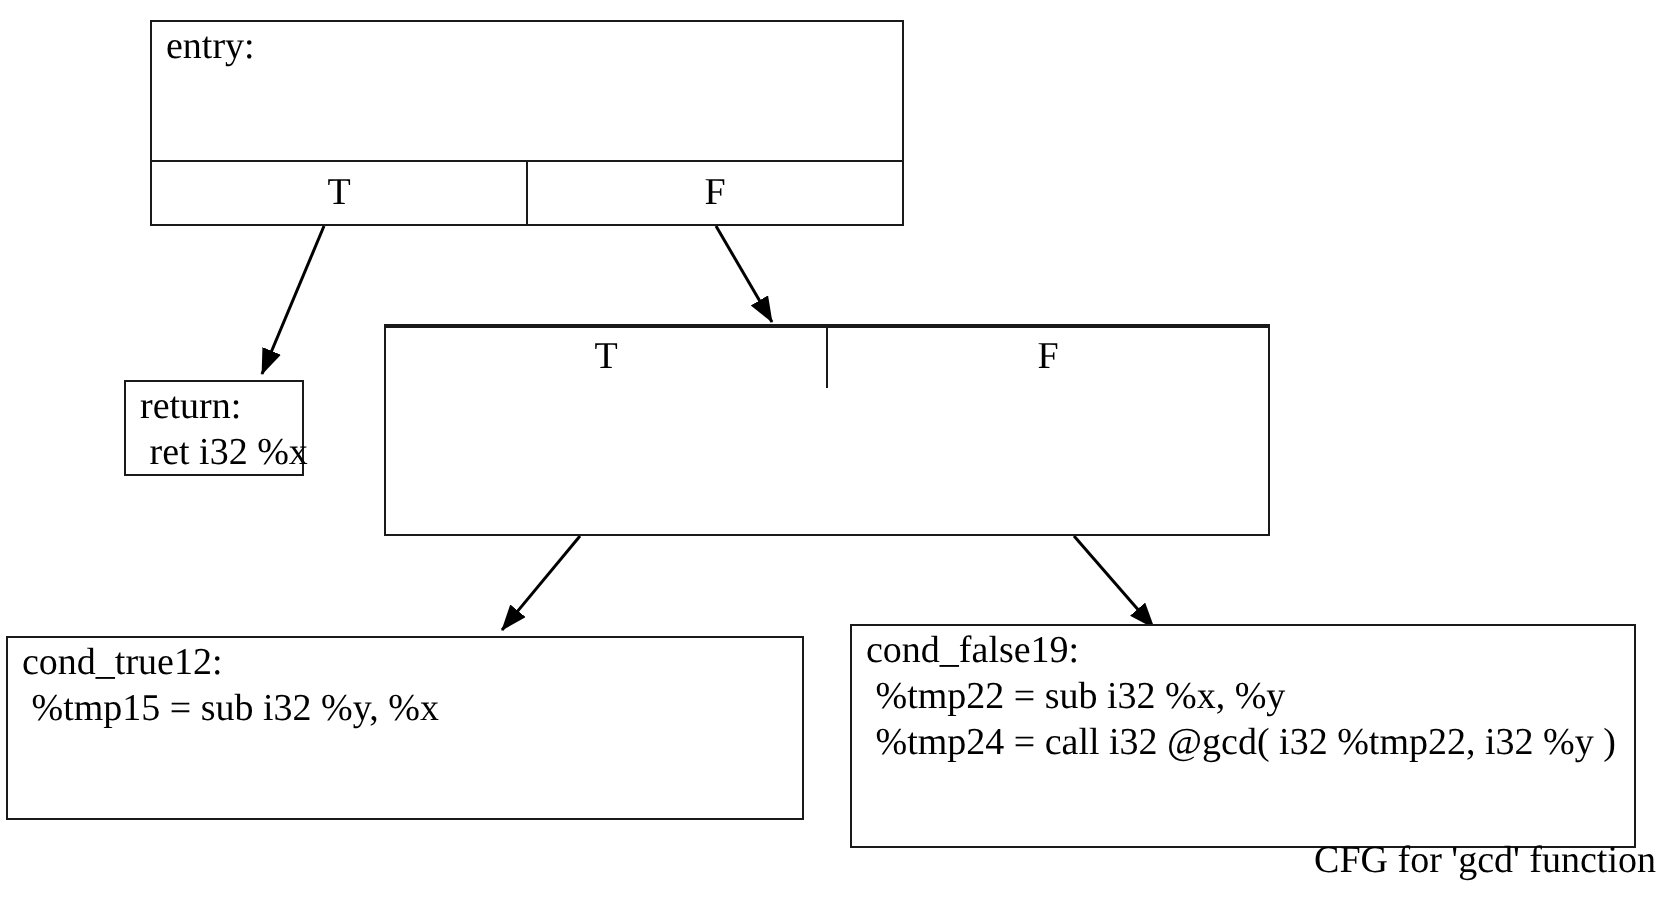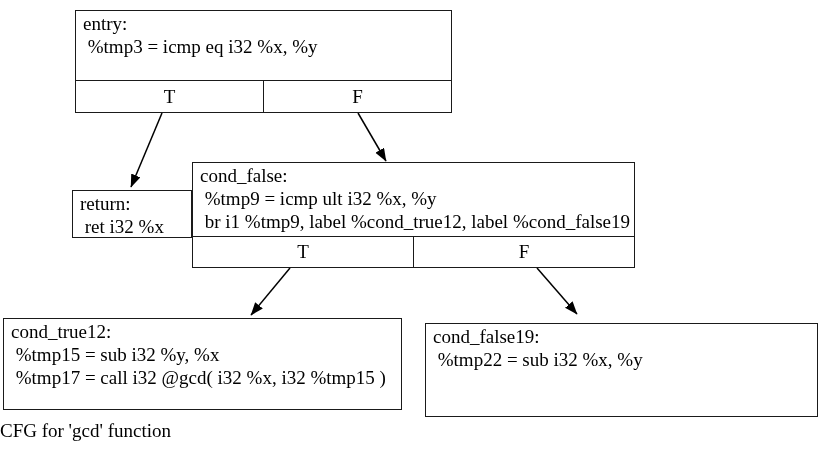--- a/index.html
+++ b/index.html
@@ -54,31 +54,31 @@
     align-items: center;
     justify-content: center;
     font-size: 19px;
   }
   .port-false {
     border-left: 1.5px solid #1a1a1a;
   }
   
   #node-entry       { left: 75px;  top: 10px;  width: 377px; height: 103px; }
   #node-entry .ports       { height: 32px; }
-  #node-return      { left: 62px;  top: 190px; width: 120px; height: 48px; margin-left: 10px; }
+  #node-return      { left: 62px;  top: 190px; width: 90px; height: 48px; }
   #node-cond-false  { left: 192px; top: 162px; width: 443px; height: 106px; }
   #node-cond-false .ports  { height: 31px; }
   #node-cond-true12 { left: 3px;   top: 318px; width: 399px; height: 92px; }
-  #node-cond-false19{ left: 425px; top: 323px; width: 393px; height: 94px; }
+  #node-cond-false19{ left: 425px; top: 312px; width: 393px; height: 112px; }
   .caption {
     position: absolute;
     left: 0;
     right: 0;
     top: 419px;
-    text-align: left;
+    text-align: right;
     font-size: 19px;
     line-height: 24px;
   }
 </style>
 </head>
 <body>
 
 <div class="canvas">
 
   <svg class="edges" width="828" height="452" viewBox="0 0 828 452" xmlns="http://www.w3.org/2000/svg">
@@ -89,57 +89,51 @@
     </defs>
     <line x1="162" y1="113" x2="131" y2="187" stroke="#000000" stroke-width="1.5" marker-end="url(#arrowhead)"></line>
     <line x1="358" y1="113" x2="386" y2="161" stroke="#000000" stroke-width="1.5" marker-end="url(#arrowhead)"></line>
     <line x1="290" y1="268" x2="251" y2="315" stroke="#000000" stroke-width="1.5" marker-end="url(#arrowhead)"></line>
     <line x1="537" y1="268" x2="577" y2="314" stroke="#000000" stroke-width="1.5" marker-end="url(#arrowhead)"></line>
   </svg>
 
   <div class="node" id="node-entry">
     <div class="node-body">
       <div class="node-line">entry:</div>
-      <div class="node-line"> %tmp3 = icmp eq i32 %x, %y</div>
     </div>
     <div class="ports">
       <div class="port port-true">T</div>
       <div class="port port-false">F</div>
     </div>
   </div>
 
   <div class="node" id="node-return">
     <div class="node-body">
       <div class="node-line">return:</div>
       <div class="node-line"> ret i32 %x</div>
     </div>
   </div>
 
   <div class="node" id="node-cond-false">
-    <div class="node-body">
-      <div class="node-line">cond_false:</div>
-      <div class="node-line"> %tmp9 = icmp ult i32 %x, %y</div>
-      <div class="node-line"> br i1 %tmp9, label %cond_true12, label %cond_false19</div>
-    </div>
     <div class="ports">
       <div class="port port-true">T</div>
       <div class="port port-false">F</div>
     </div>
   </div>
 
   <div class="node" id="node-cond-true12">
     <div class="node-body">
       <div class="node-line">cond_true12:</div>
       <div class="node-line"> %tmp15 = sub i32 %y, %x</div>
-      <div class="node-line"> %tmp17 = call i32 @gcd( i32 %x, i32 %tmp15 )</div>
     </div>
   </div>
 
   <div class="node" id="node-cond-false19">
     <div class="node-body">
       <div class="node-line">cond_false19:</div>
       <div class="node-line"> %tmp22 = sub i32 %x, %y</div>
+      <div class="node-line"> %tmp24 = call i32 @gcd( i32 %tmp22, i32 %y )</div>
     </div>
   </div>
 
   <div class="caption">CFG for 'gcd' function</div>
 
 </div>
 
 </body></html>

